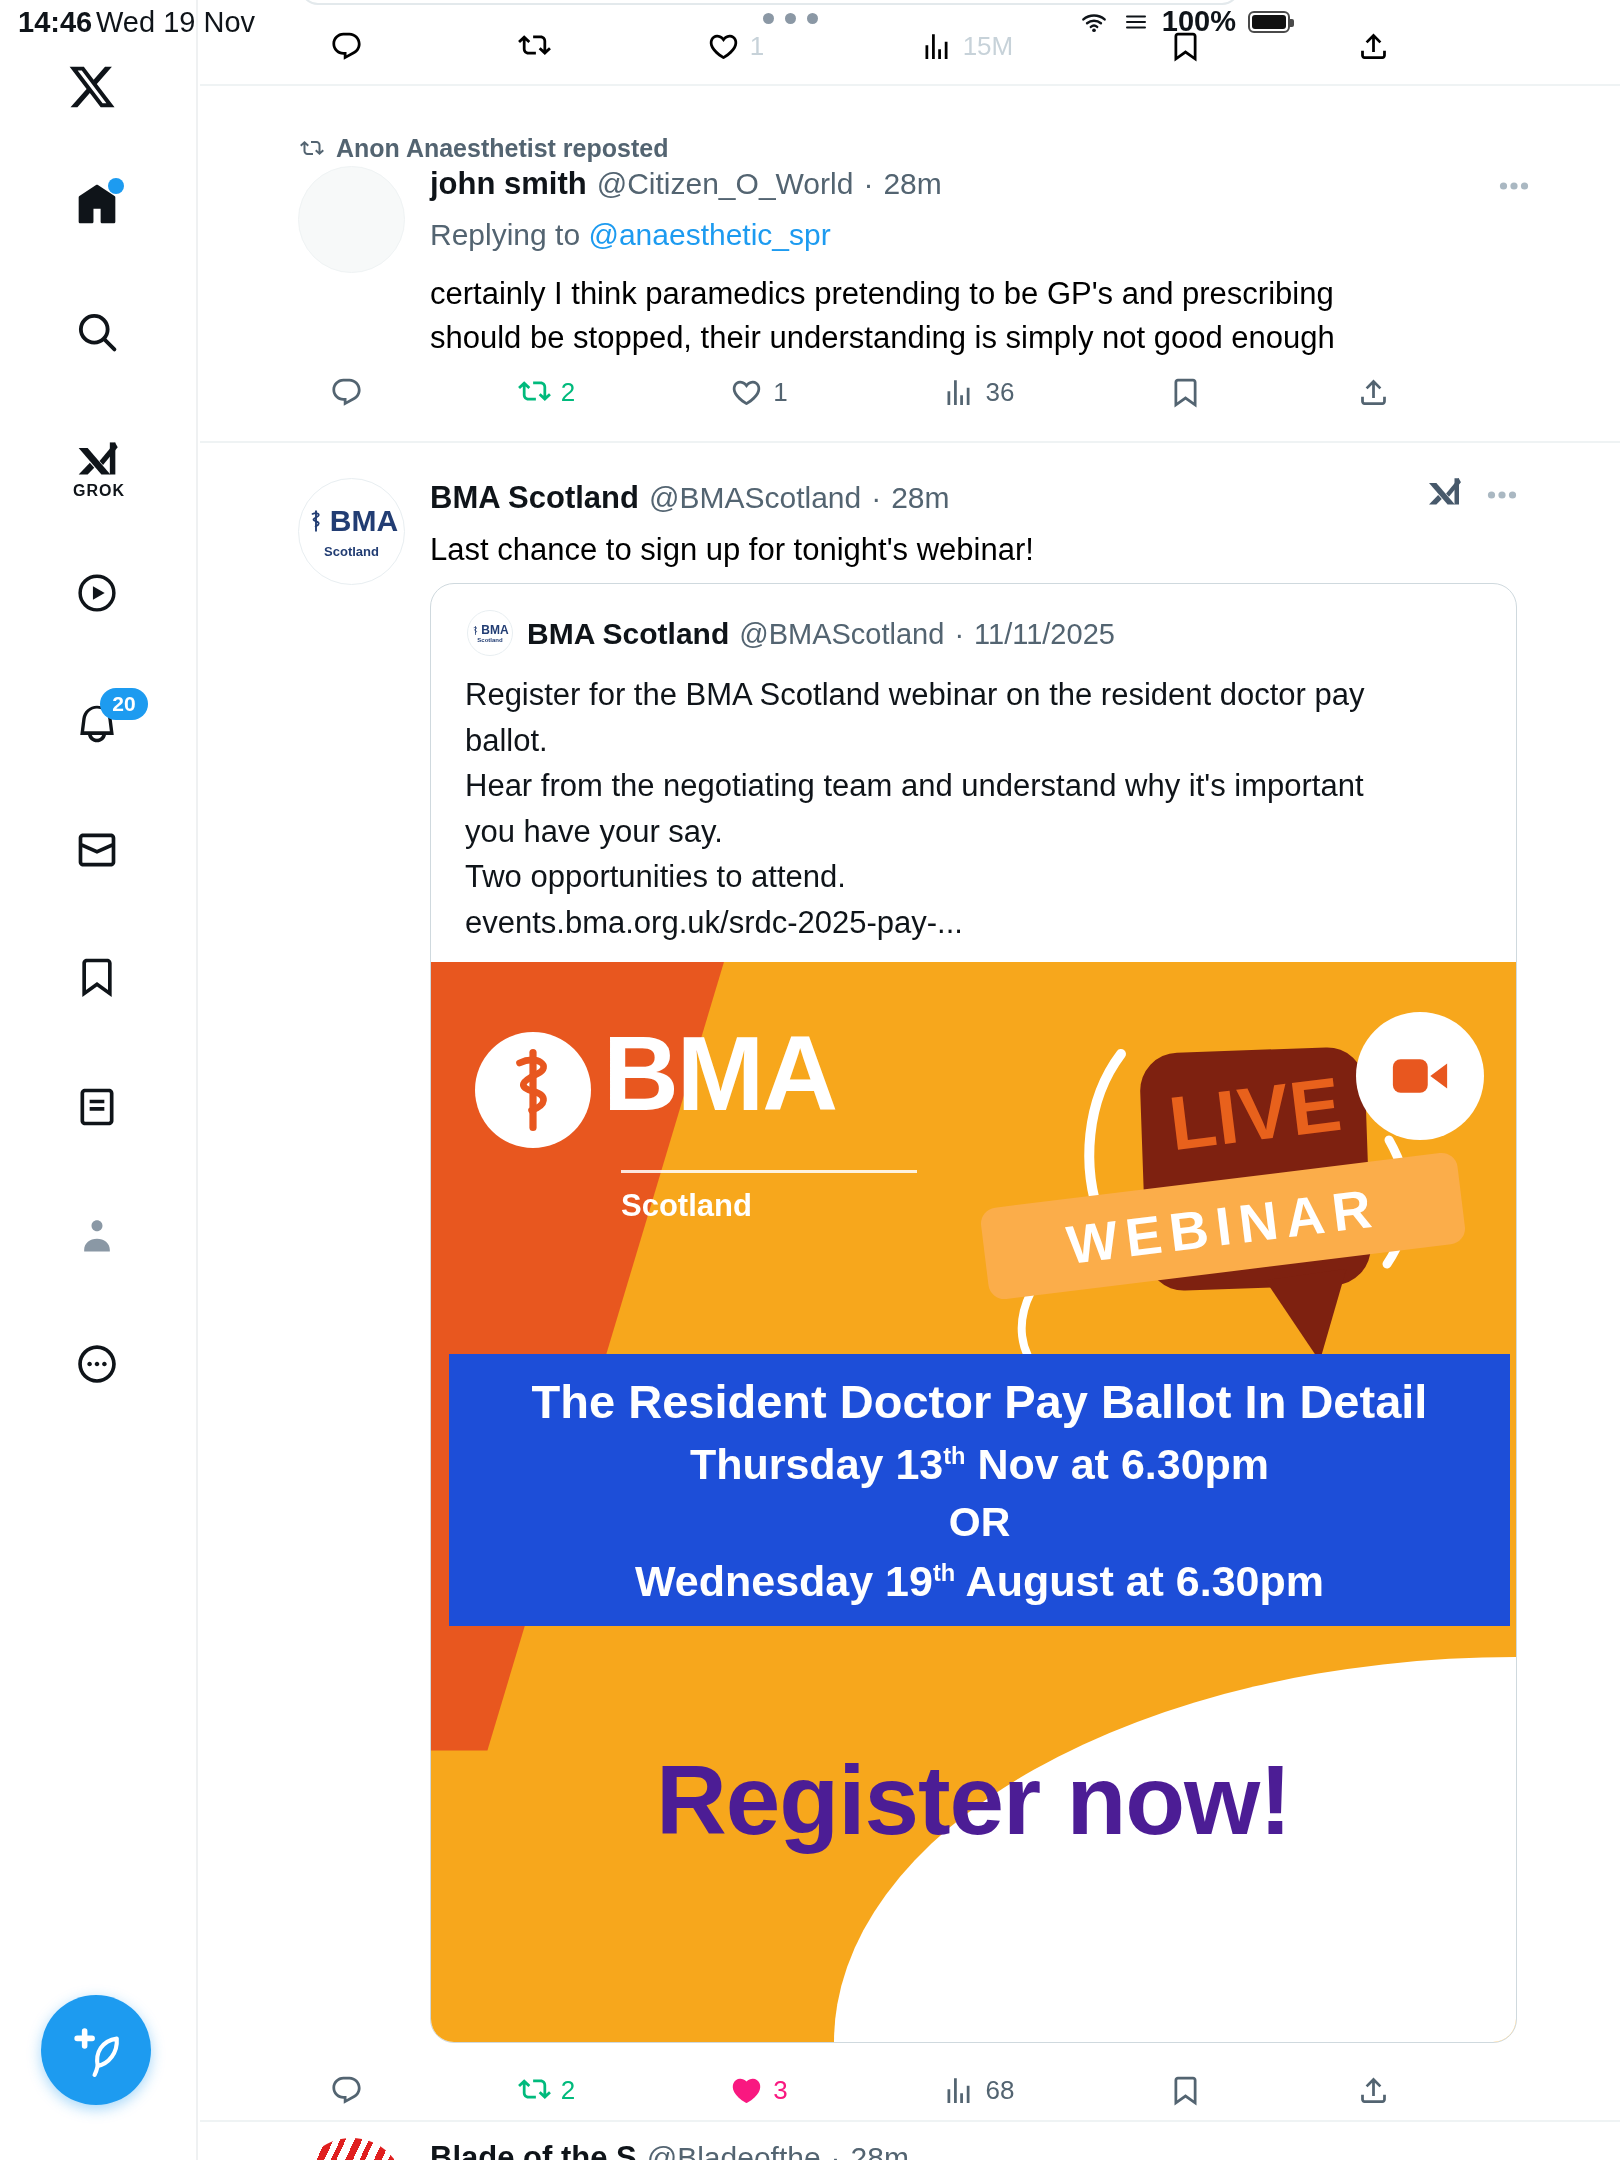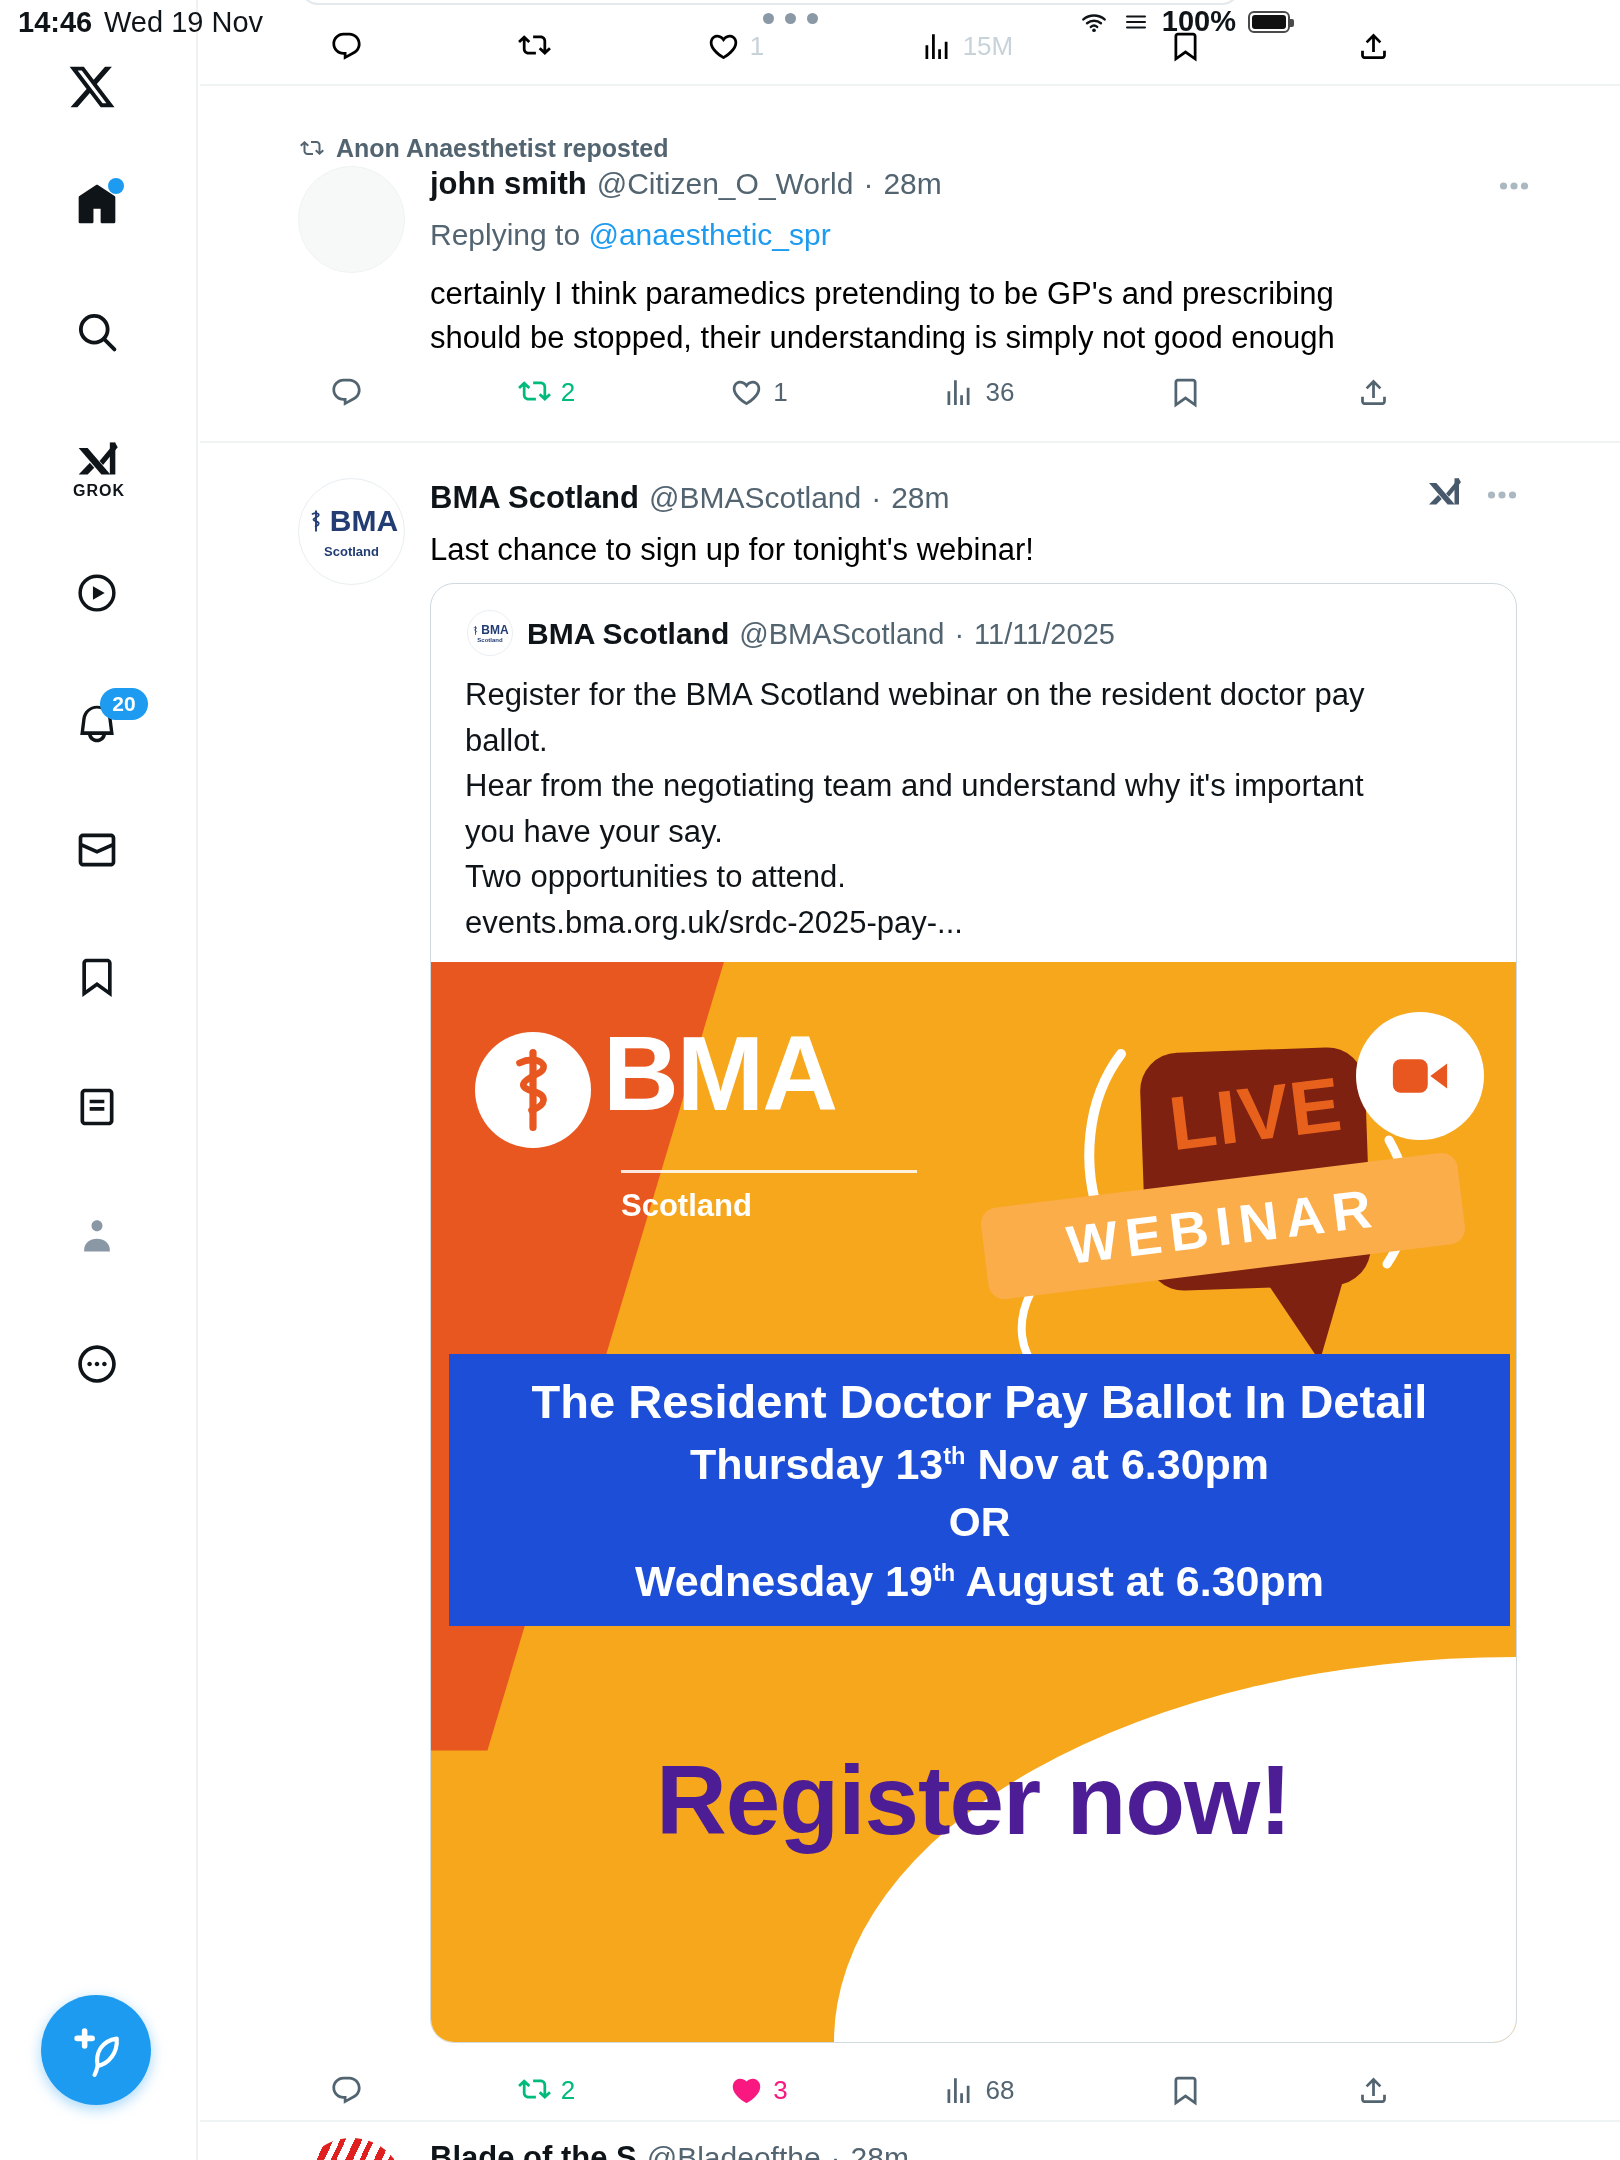--- a/index.html
+++ b/index.html
@@ -2,21 +2,21 @@
 <html><head>
 <meta charset="utf-8">
 <style>
   * { margin:0; padding:0; box-sizing:border-box; }
   html,body { width:1620px; height:2160px; background:#fff; overflow:hidden;
     font-family:"Liberation Sans", sans-serif; color:#0f1419; }
 
   
   #statusbar { position:absolute; left:0; top:0; width:1304px; height:40px; z-index:50; }
   #statusbar .time { position:absolute; left:18px; top:6px; font-size:29px; font-weight:600; }
-  #statusbar .date { position:absolute; left:96px; top:6px; font-size:29px; font-weight:500;margin-left:8px; }
+  #statusbar .date { position:absolute; left:96px; top:6px; font-size:29px; font-weight:500; }
   #statusbar .right { position:absolute; right:14px; top:5px; display:flex; align-items:center; gap:12px; }
   #statusbar .pct { font-size:29px; font-weight:600; }
   .batt { position:relative; width:42px; height:22px; border:2px solid #4a4a4a; border-radius:6px; }
   .batt .lvl { position:absolute; inset:2px; background:#111; border-radius:3px; }
   .batt .nub { position:absolute; right:-6px; top:6px; width:4px; height:8px; background:#4a4a4a; border-radius:0 2px 2px 0; }
 
   
   #sidebar { position:absolute; left:0; top:0; width:198px; height:2160px; border-right:2px solid #eff1f2; background:#fff; }
   .nav-ic { position:absolute; left:75px; width:44px; height:44px; color:#0f1419; }
   .nav-ic svg { width:100%; height:100%; }

